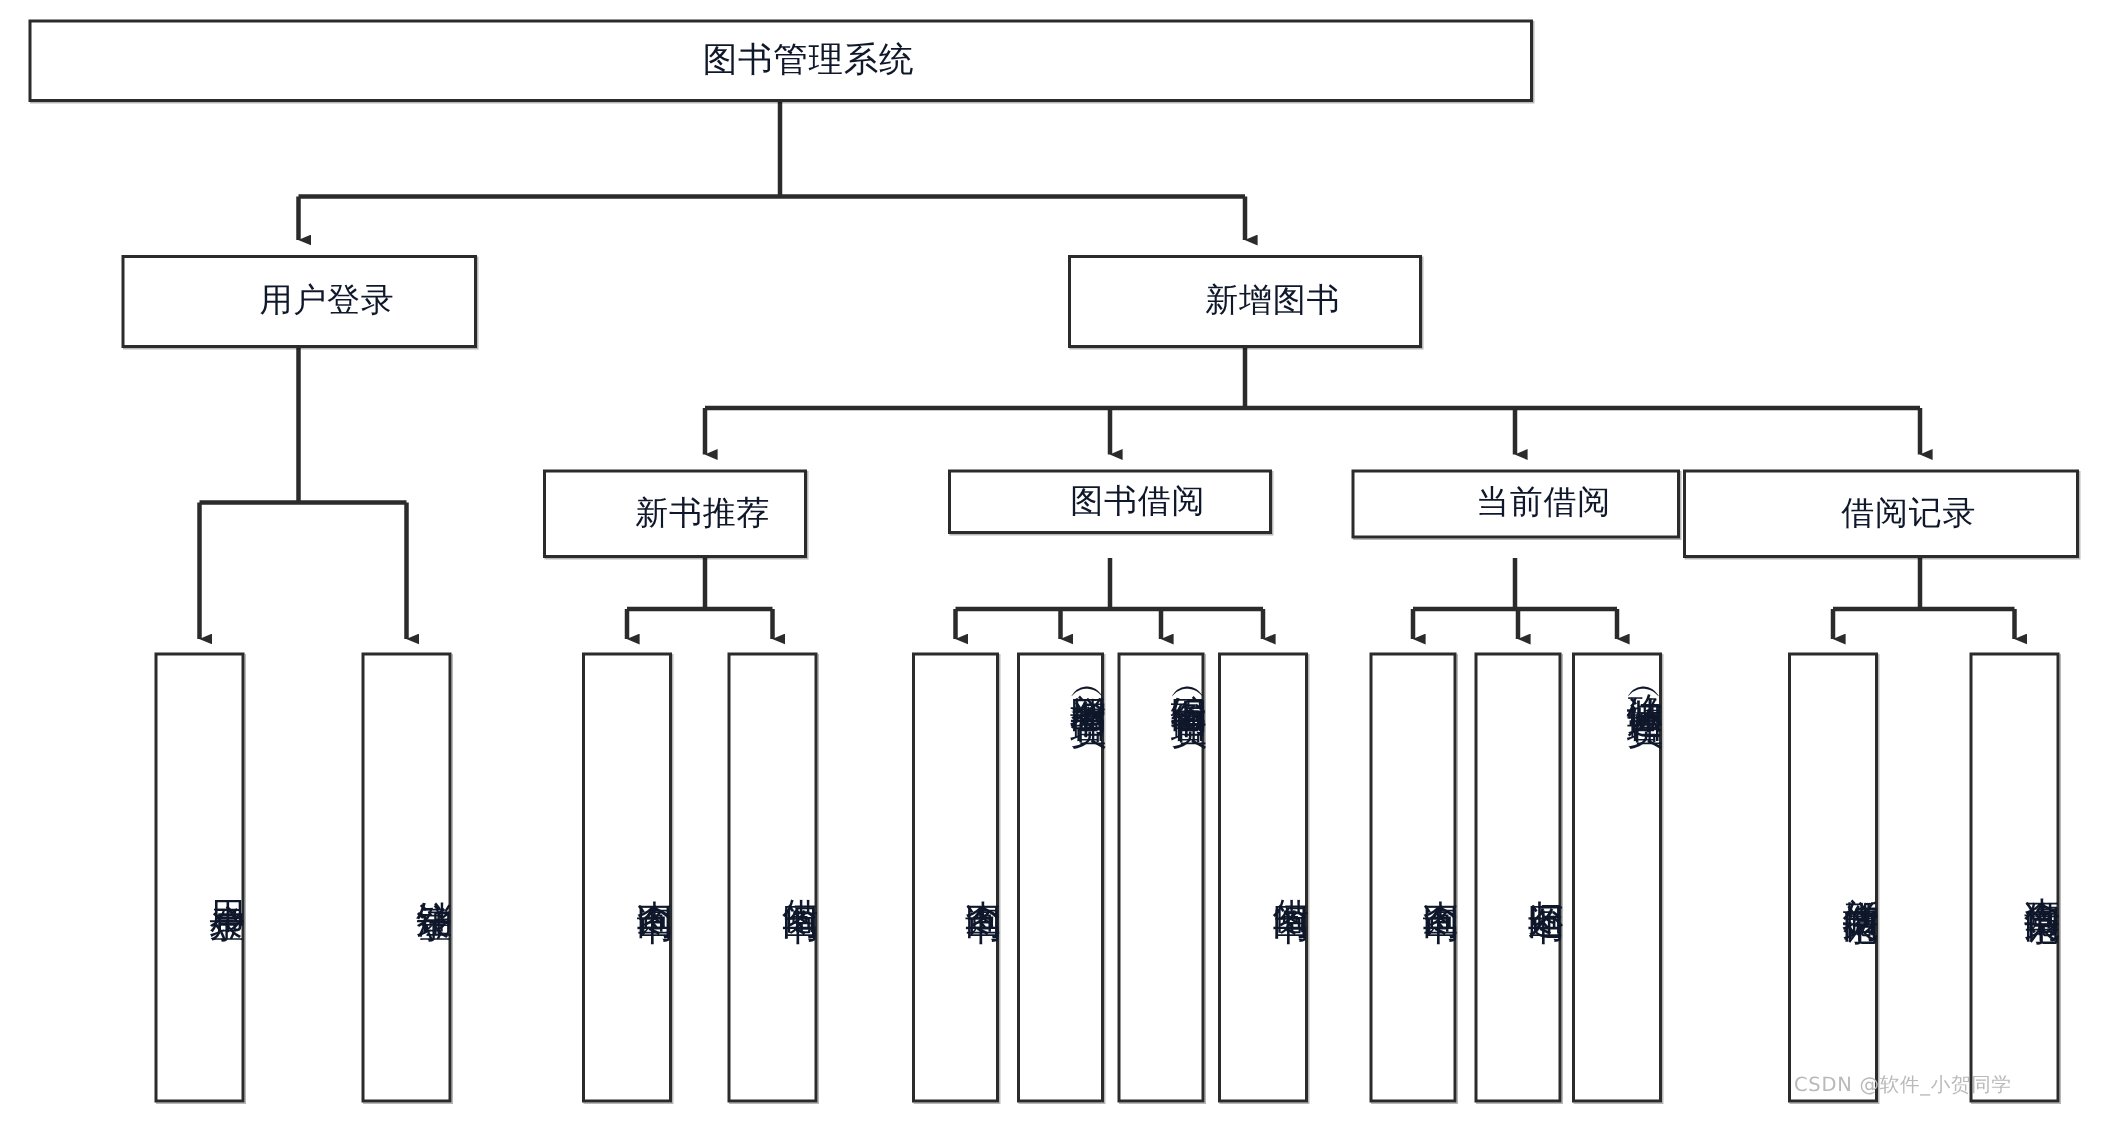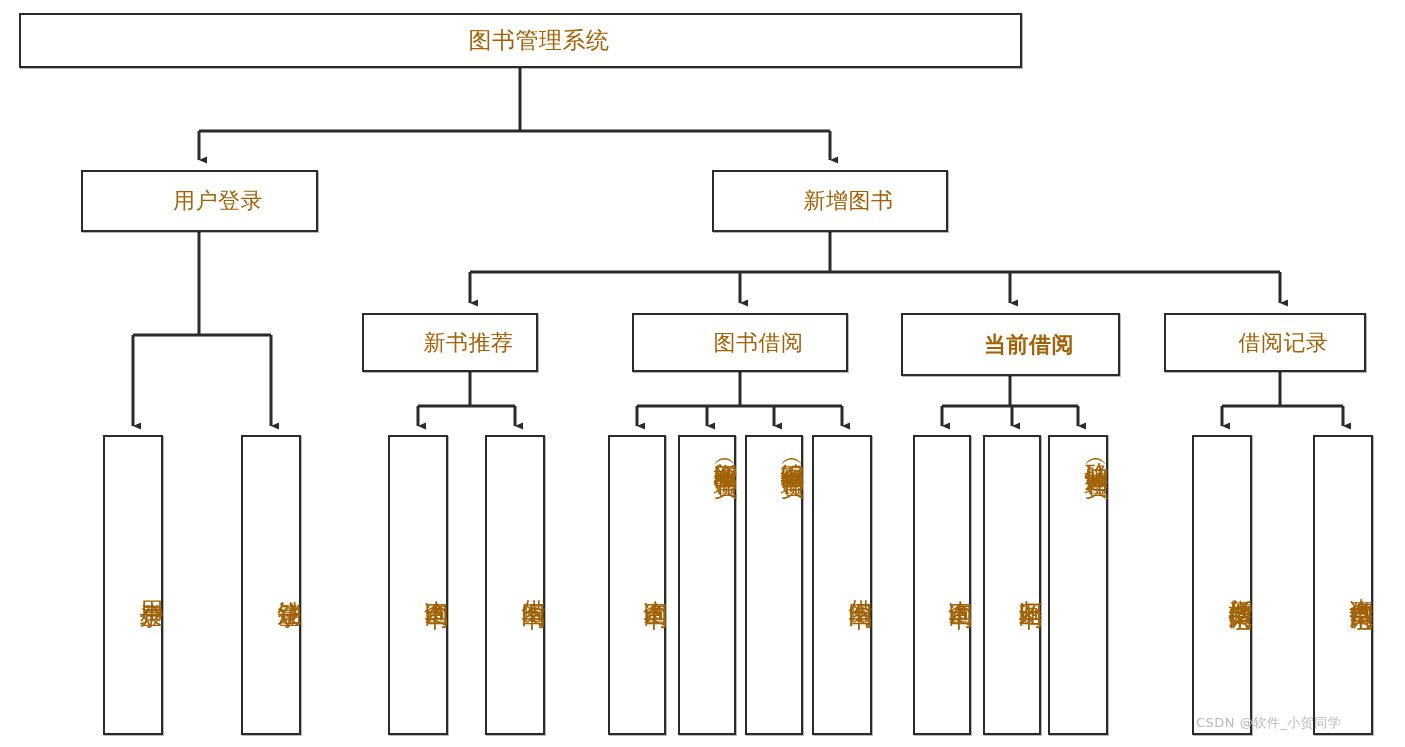--- a/index.html
+++ b/index.html
@@ -28,21 +28,21 @@
   }
   .node {
     position: absolute;
     box-sizing: border-box;
     background: #ffffff;
     border: 2px solid #2b2b2b;
     box-shadow: 1px 1px 0 rgba(0,0,0,0.28);
     display: flex;
     align-items: center;
     justify-content: center;
-    color: #a16207;
+    color: #0f172a;
     z-index: 2;
     padding-left: 37px;
   }
   .node-label {
     display: block;
     text-align: center;
     line-height: 1.06;
     white-space: nowrap;
   }
   
@@ -144,27 +144,27 @@
   <div class="node horiz" style="left:81px; top:170px; width:237px; height:62px;">
     <span class="node-label">用户登录</span>
   </div>
   <div class="node horiz" style="left:712px; top:170px; width:236px; height:62px;">
     <span class="node-label">新增图书</span>
   </div>
 
   <div class="node horiz" style="left:362px; top:313px; width:176px; height:59px;">
     <span class="node-label">新书推荐</span>
   </div>
-  <div class="node horiz" style="left:632px; top:313px; width:216px; height:59px;">
+  <div class="node horiz" style="left:632px; top:313px; width:216px; height:43px;">
     <span class="node-label">图书借阅</span>
   </div>
-  <div class="node horiz" style="left:901px; top:313px; width:219px; height:63px;font-weight:bold;">
+  <div class="node horiz" style="left:901px; top:313px; width:219px; height:46px;">
     <span class="node-label">当前借阅</span>
   </div>
-  <div class="node horiz" style="left:1164px; top:313px; width:202px; height:59px;">
+  <div class="node horiz" style="left:1122px; top:313px; width:264px; height:59px;">
     <span class="node-label">借阅记录</span>
   </div>
 
   <div class="node vert centered" style="left:103px; top:435px; width:60px; height:300px;">
     <span class="node-label">用户登录</span>
   </div>
   <div class="node vert centered" style="left:241px; top:435px; width:60px; height:300px;">
     <span class="node-label">注销登录</span>
   </div>
 

